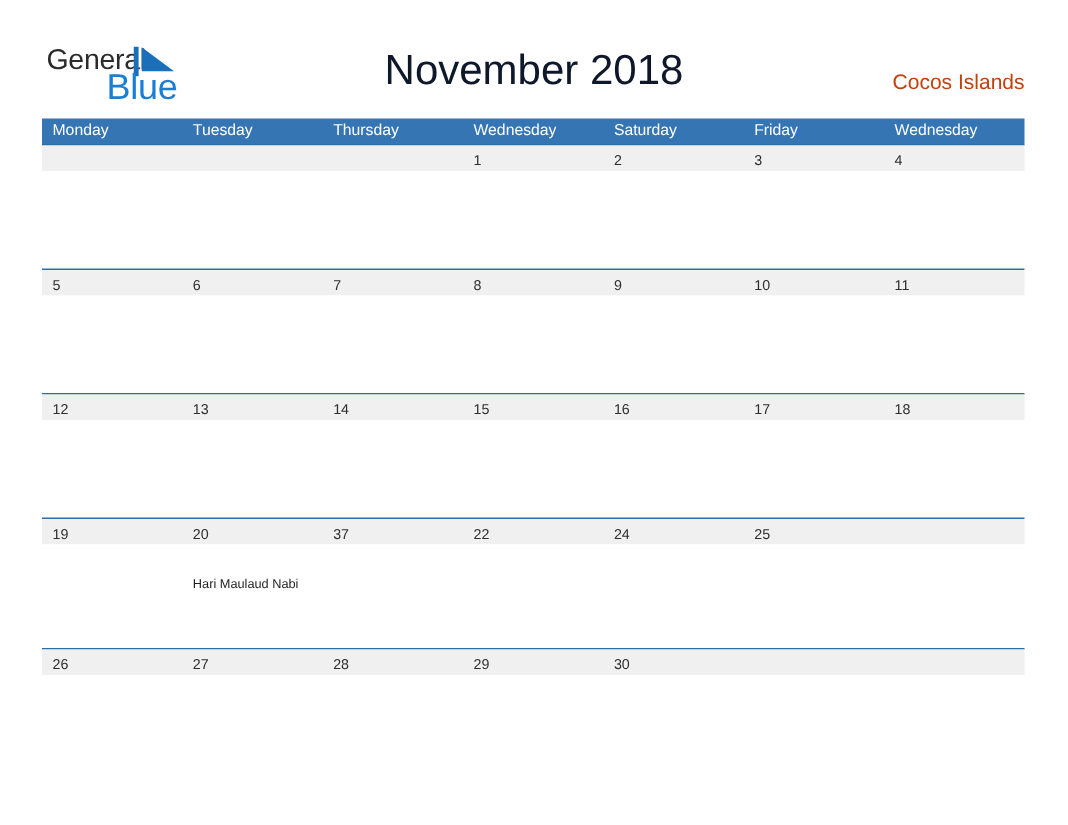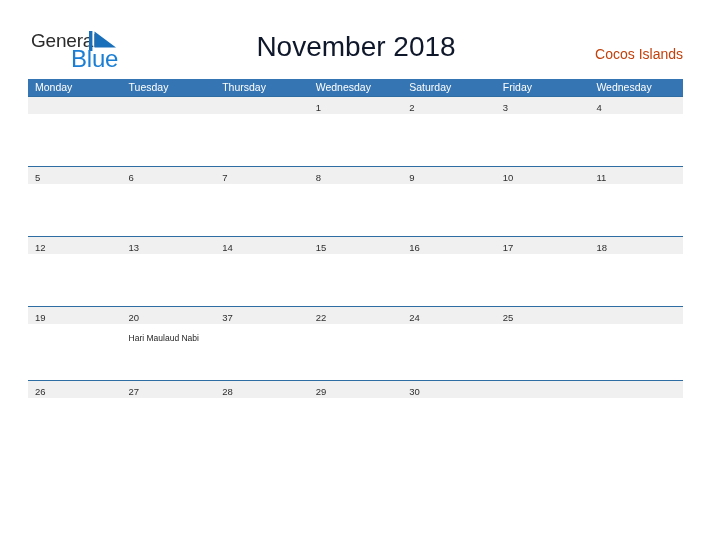--- a/index.html
+++ b/index.html
@@ -140,21 +140,21 @@
   }
   .week-events {
     display: flex;
     width: 655px;
     background: #ffffff;
   }
   .event-cell {
     width: 93.57px;
     box-sizing: border-box;
     padding-left: 7px;
-    padding-top: 3px;
+    padding-top: 16px;
   }
   .event-text {
     font-size: 8.5px;
     color: #1f1f1f;
     line-height: 11px;
     font-family: "Liberation Sans", sans-serif;
     white-space: nowrap;
   }
   .week-spacer {
     width: 655px;

